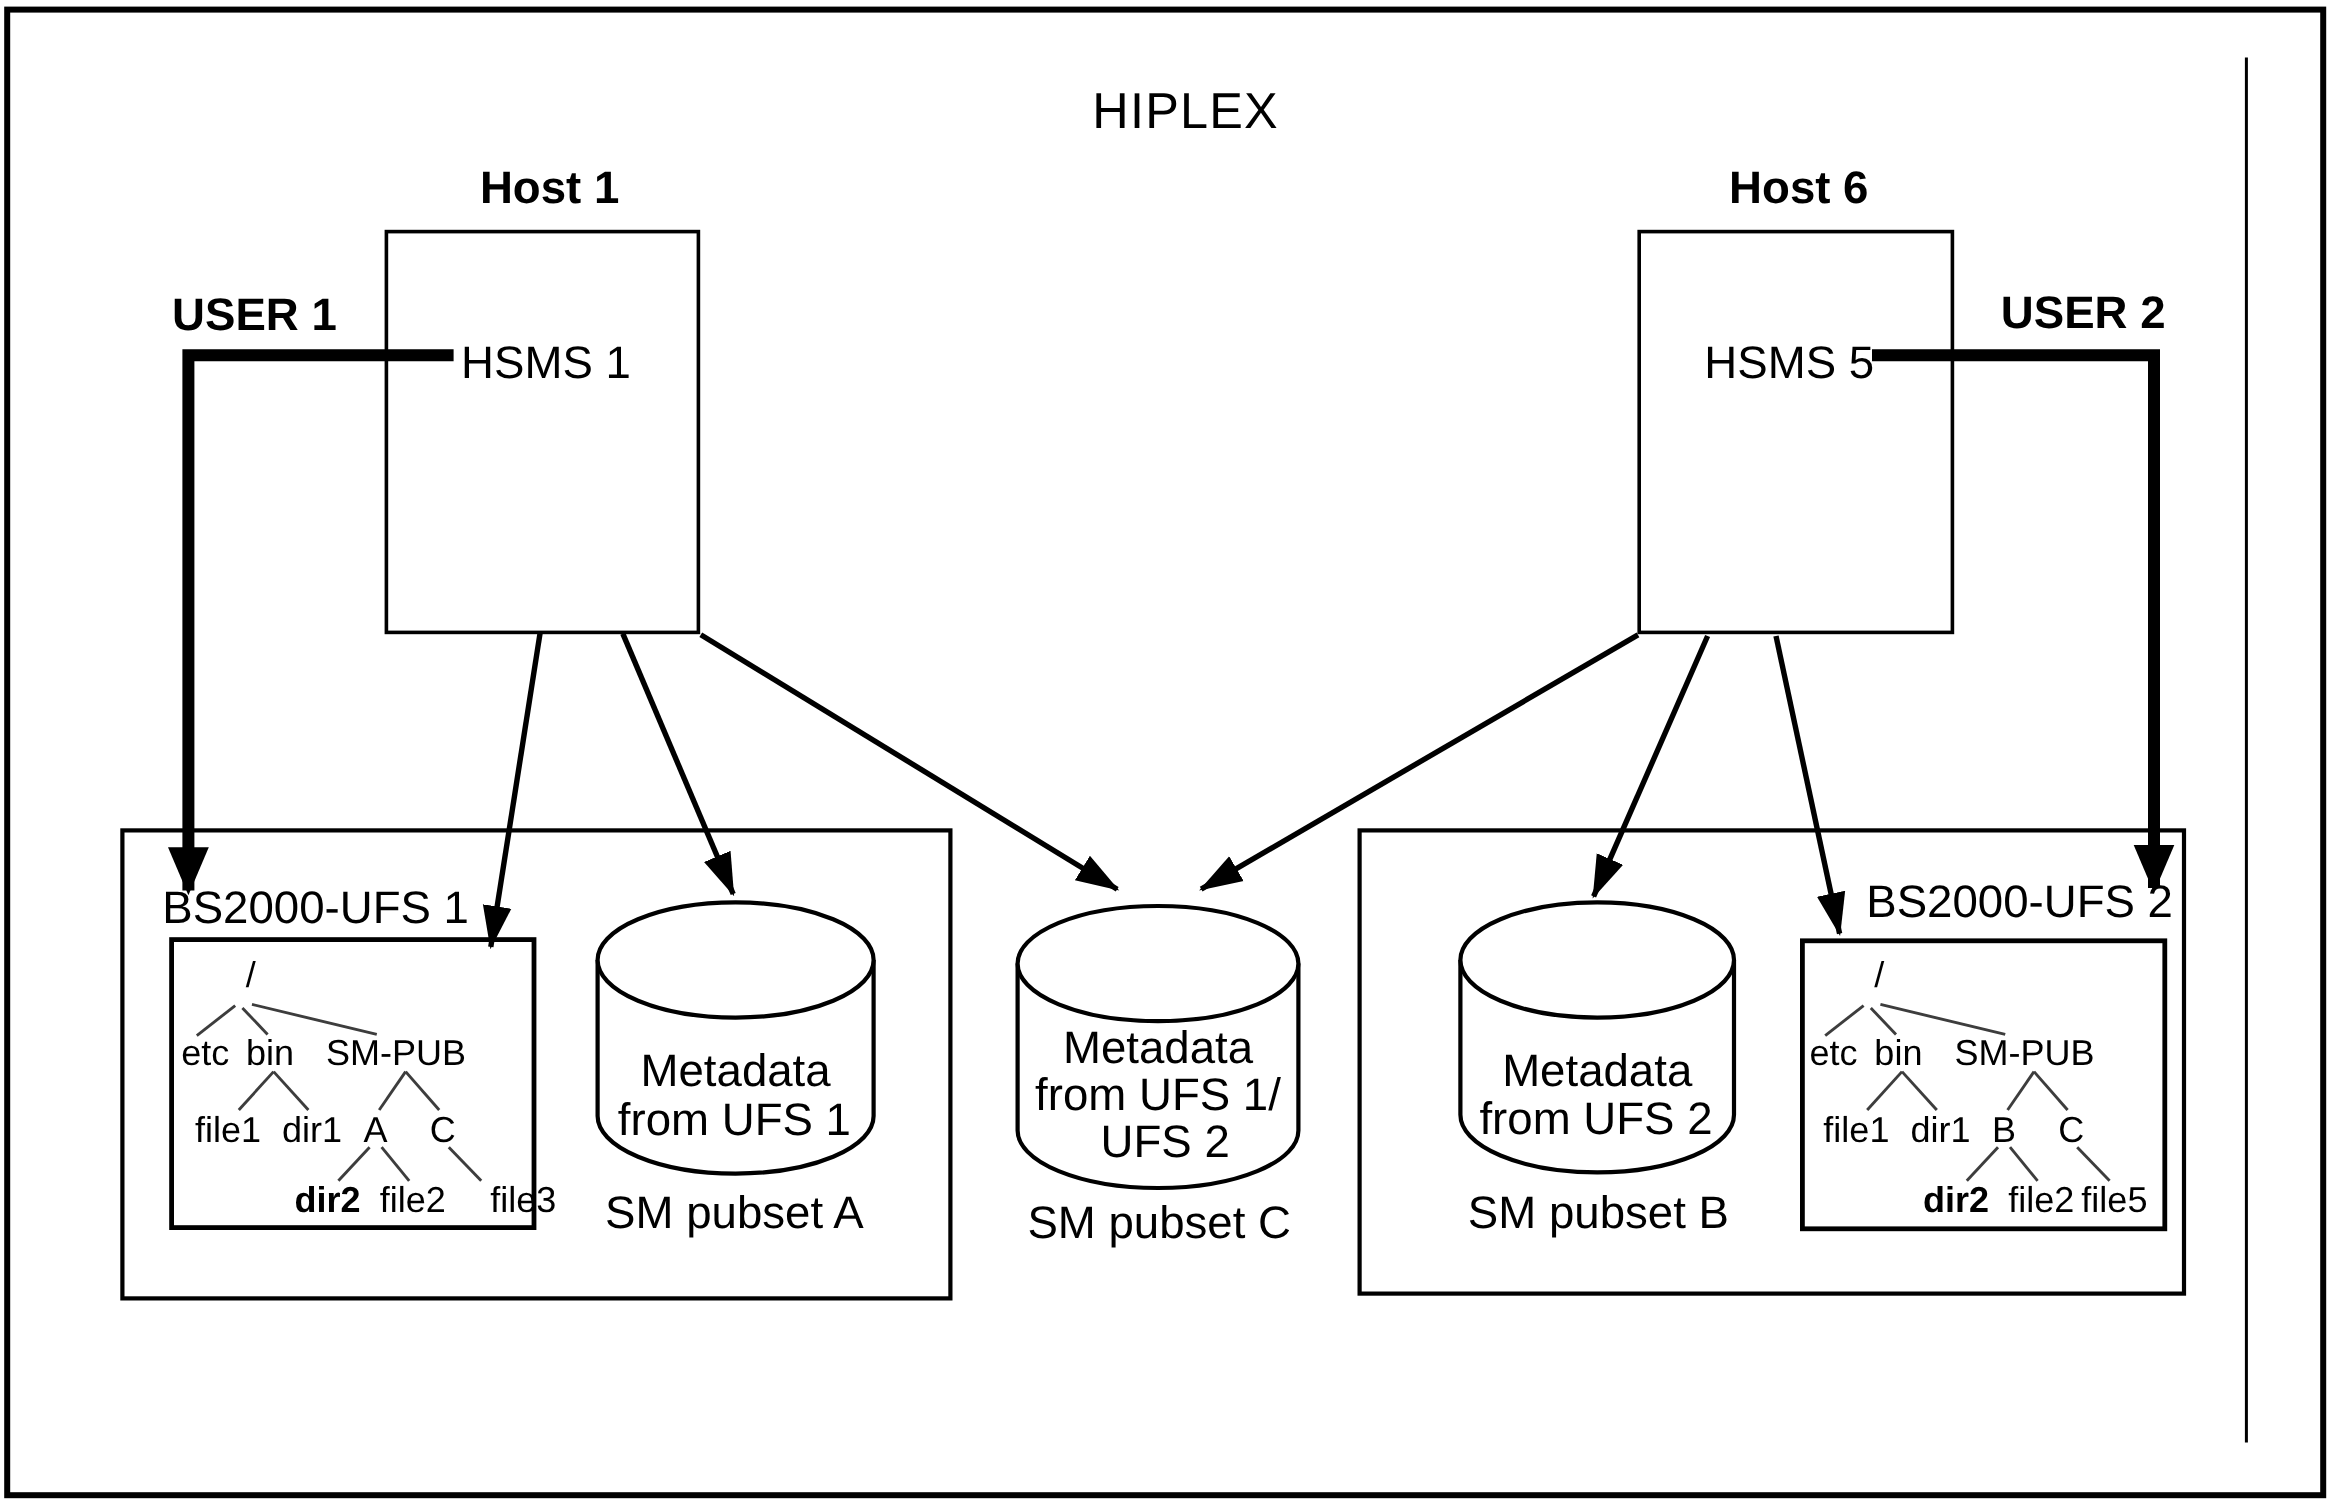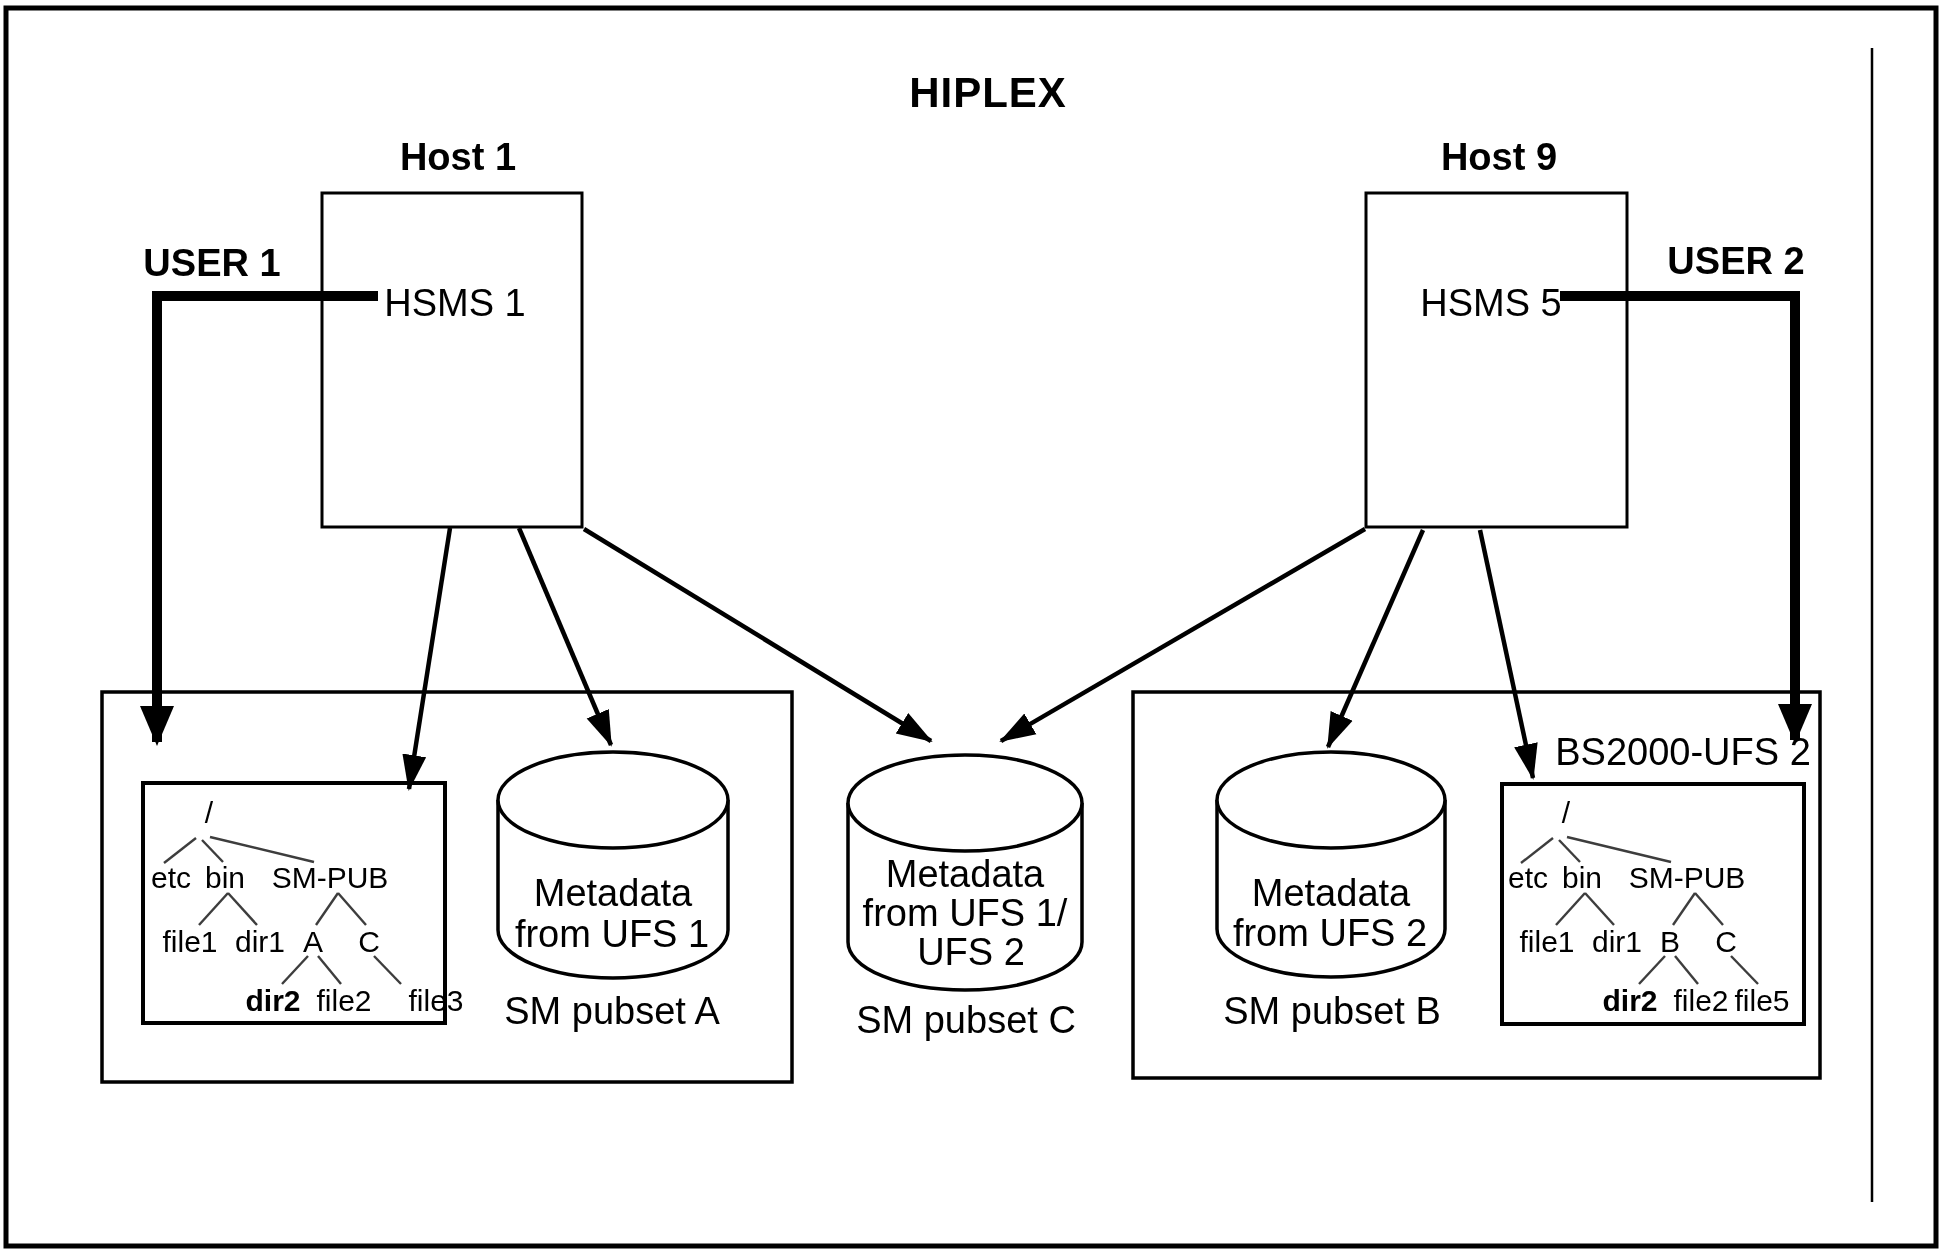--- a/index.html
+++ b/index.html
@@ -7,21 +7,21 @@
     position:relative;width:1945px;height:1255px;background:#ffffff;
     font-family:"Liberation Sans","DejaVu Sans",sans-serif;color:#000;overflow:hidden;
   }
   #lines{position:absolute;left:0;top:0;width:1945px;height:1255px;}
   .lbl{
     position:absolute;transform:translate(-50%,-50%);white-space:nowrap;
     font-size:38px;line-height:1.05;color:#000;letter-spacing:0px;
   }
   .bold{font-weight:bold;}
   .tnode{font-size:30px;}
-  .title{font-size:42px;font-weight:bold;letter-spacing:1px;}
+  .title{font-size:42px;font-weight:normal;letter-spacing:1px;}
 </style>
 </head>
 <body>
 
 <div id="canvas">
 
   <svg id="lines" viewBox="0 0 1945 1255" xmlns="http://www.w3.org/2000/svg">
     <defs>
       <marker id="ah" markerUnits="userSpaceOnUse" markerWidth="40" markerHeight="32" refX="34" refY="15" orient="auto">
         <path d="M0,3 L36,15 L0,27 Z" fill="#000"></path>
@@ -94,28 +94,29 @@
       <line x1="1480" y1="530" x2="1533" y2="778" marker-end="url(#ah)"></line>
     </g>
 
     <path d="M 378,296 L 157,296 L 157,742" fill="none" stroke="#000" stroke-width="10" marker-end="url(#ahb)"></path>
     <path d="M 1560,296 L 1795,296 L 1795,740" fill="none" stroke="#000" stroke-width="10" marker-end="url(#ahb)"></path>
   </svg>
 
   <div class="lbl title" style="left:988px;top:93px;">HIPLEX</div>
 
   <div class="lbl bold" style="left:458px;top:158px;">Host 1</div>
-  <div class="lbl bold" style="left:1499px;top:158px;">Host 9</div>
+  <div class="lbl bold" style="left:1499px;top:158px;">Host 6</div>
 
   <div class="lbl bold" style="left:212px;top:264px;">USER 1</div>
   <div class="lbl bold" style="left:1736px;top:262px;">USER 2</div>
 
   <div class="lbl" style="left:455px;top:304px;">HSMS 1</div>
   <div class="lbl" style="left:1491px;top:304px;">HSMS 5</div>
 
+  <div class="lbl" style="left:263px;top:758px;">BS2000-UFS 1</div>
   <div class="lbl" style="left:1683px;top:753px;text-align:center;">BS2000-UFS 2</div>
 
   <div class="lbl" style="left:613px;top:894px;">Metadata</div>
   <div class="lbl" style="left:612px;top:935px;">from UFS 1</div>
   <div class="lbl" style="left:612px;top:1012px;">SM pubset A</div>
 
   <div class="lbl" style="left:965px;top:875px;">Metadata</div>
   <div class="lbl" style="left:965px;top:914px;">from UFS 1/</div>
   <div class="lbl" style="left:971px;top:953px;">UFS 2</div>
   <div class="lbl" style="left:966px;top:1021px;">SM pubset C</div>

